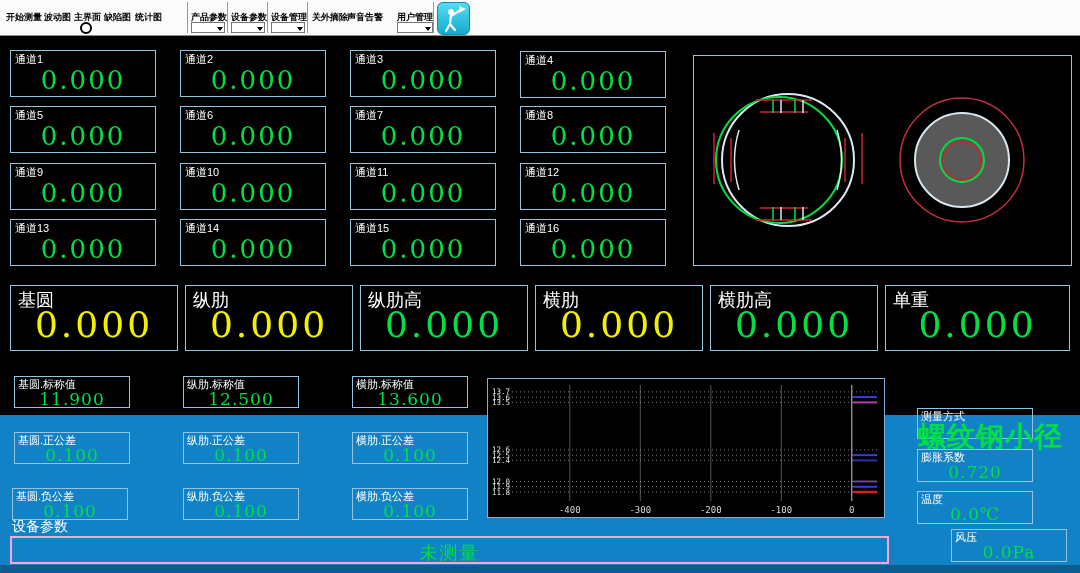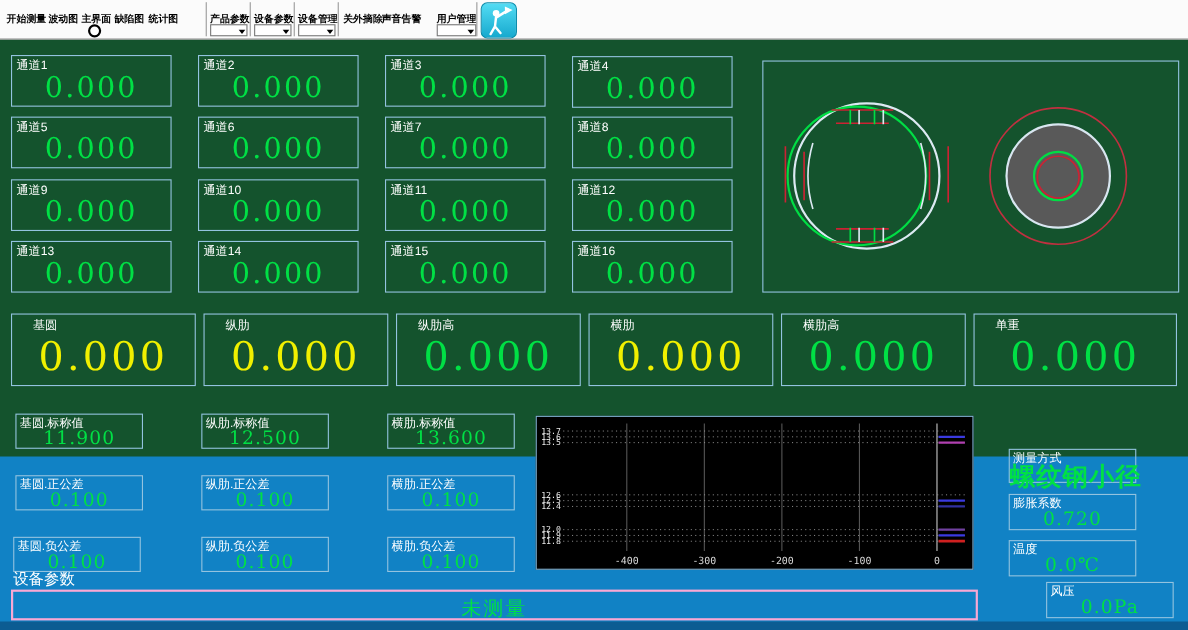--- a/index.html
+++ b/index.html
@@ -11,37 +11,37 @@
   
   .toolbar{position:absolute;left:0;top:0;width:1080px;height:35px;background:#fbfbfb;border-bottom:1px solid #8a8a8a;z-index:5;}
   .menu-item{position:absolute;top:11px;font-size:9px;font-weight:bold;color:#000;white-space:nowrap;cursor:default;}
   .tb-sep{position:absolute;top:2px;height:31px;width:1px;background:#9a9a9a;}
   .active-ring{position:absolute;left:80px;top:22px;width:8px;height:8px;border:2.5px solid #000;border-radius:50%;background:#fff;}
   .dd-strip{position:absolute;top:22px;height:9px;background:#fff;border:1px solid #777;}
   .dd-arrow{position:absolute;right:1px;bottom:1px;width:0;height:0;border-left:3px solid transparent;border-right:3px solid transparent;border-top:4px solid #000;}
   .icon-btn{position:absolute;left:437px;top:2px;width:31px;height:31px;border-radius:6px;
     background:linear-gradient(180deg,#53dcf4 0%,#17a9ce 100%);border:1px solid #0d8cab;}
   
-  .main{position:absolute;left:0;top:35px;width:1080px;height:380px;background:#14532d;}
+  .main{position:absolute;left:0;top:35px;width:1080px;height:380px;background:#000000;}
   .bottom-strip{position:absolute;left:0;top:530px;width:1080px;height:8px;background:#0c5c92;}
   .box{position:absolute;border:1px solid #93c3df;box-sizing:border-box;}
   .num{font-family:"DejaVu Serif","Liberation Serif",serif;}
   
   .ch{width:146px;height:47px;}
   .ch-label{position:absolute;left:4px;top:1px;font-size:11px;color:#fff;}
   .ch-value{position:absolute;left:0;right:0;top:14px;text-align:center;font-size:26px;color:#00e045;letter-spacing:2px;}
   
   .meas{width:168px;height:66px;}
-  .meas-label{position:absolute;left:19px;top:2px;font-size:11px;color:#fff;text-align:right;}
+  .meas-label{position:absolute;left:7px;top:2px;font-size:18px;color:#fff;text-align:right;}
   .meas-value{position:absolute;left:0;right:0;top:18px;text-align:center;font-size:36px;letter-spacing:3px;}
   
   .param{width:116px;height:32px;}
   .param-label{position:absolute;left:3px;top:0px;font-size:11px;color:#fff;white-space:nowrap;}
   .param-value{position:absolute;left:0;right:0;top:12px;text-align:center;font-size:17px;color:#00e045;letter-spacing:1px;}
-  .param-value.big{font-size:23px;font-weight:bold;top:9px;white-space:nowrap;overflow:visible;}
+  .param-value.big{font-size:28px;font-weight:bold;top:9px;white-space:nowrap;overflow:visible;}
   
   #trend-chart{position:absolute;left:487px;top:343px;width:398px;height:140px;background:#000;border:1px solid #7fb0d0;box-sizing:border-box;}
   
   .diagram-panel{position:absolute;left:693px;top:20px;width:379px;height:211px;border:1px solid #93c3df;box-sizing:border-box;}
   
   .alarm-label{position:absolute;left:12px;top:483px;font-size:14px;color:#fff;}
   .alarm-box{position:absolute;left:10px;top:501px;width:879px;height:28px;border:2px solid #f9a8d4;box-sizing:border-box;}
   .alarm-status{position:absolute;left:0;right:0;top:3px;text-align:center;font-size:18px;color:#00e045;letter-spacing:2px;}
 </style>
 </head>

